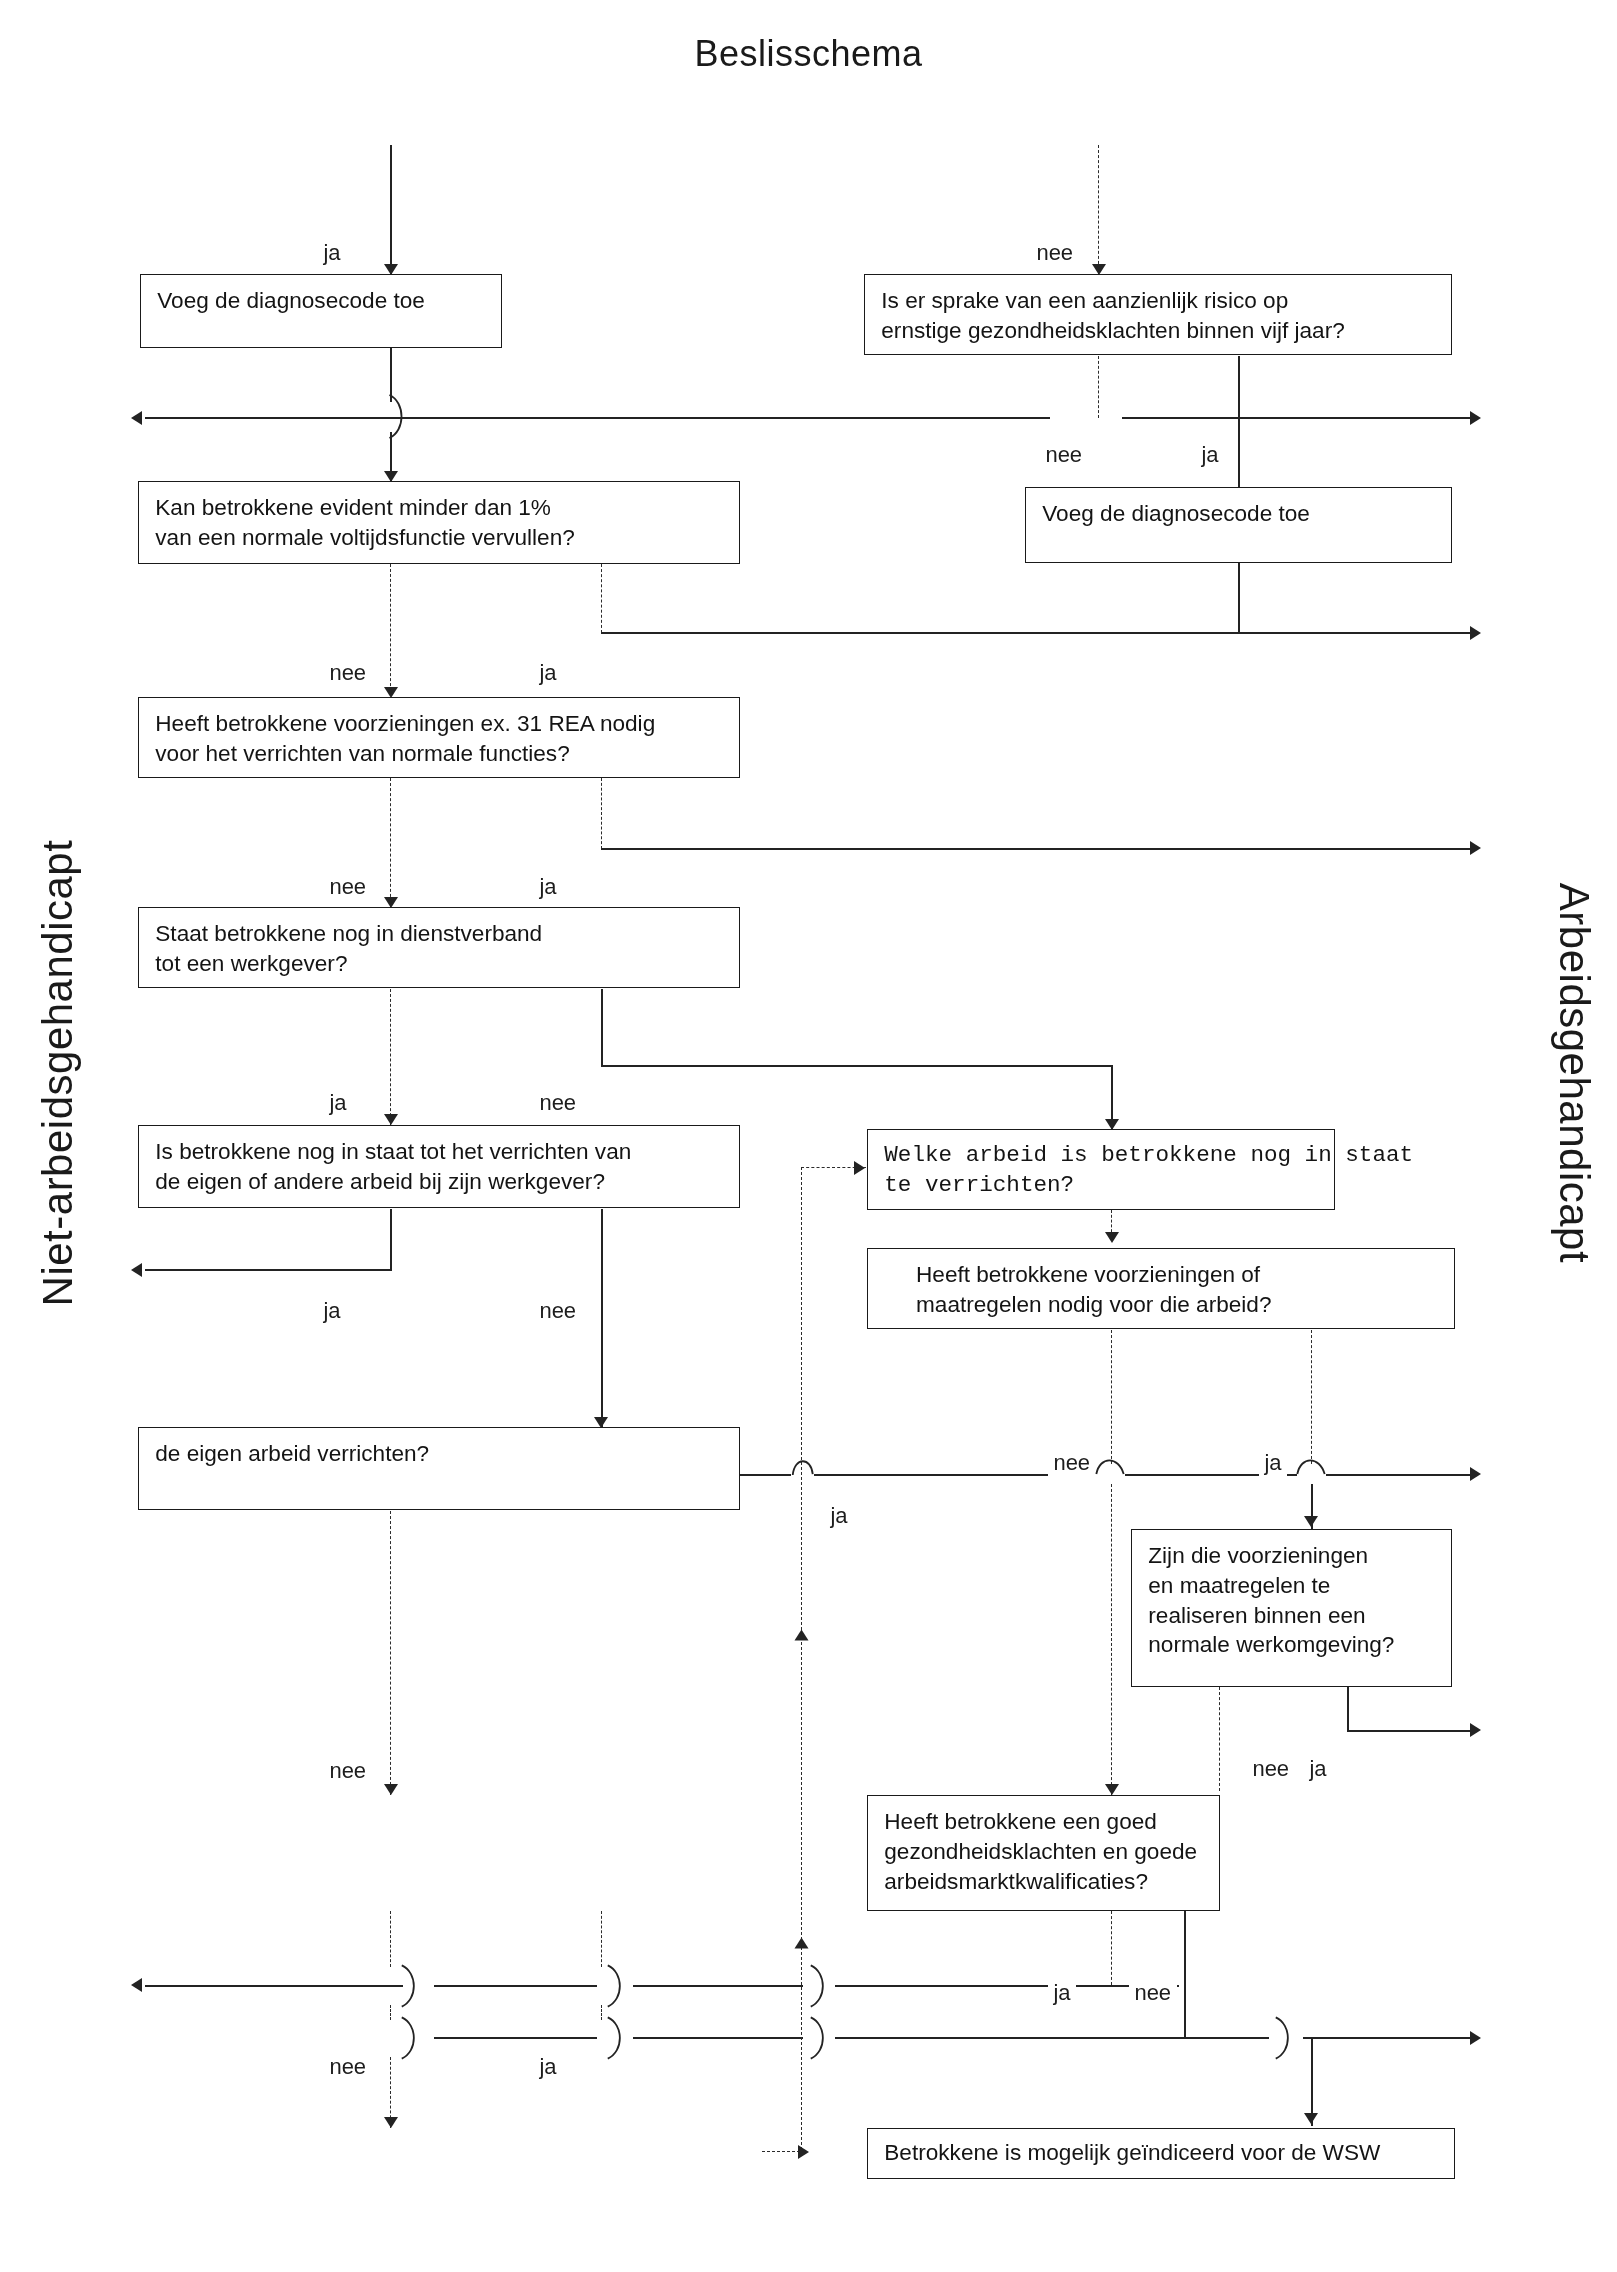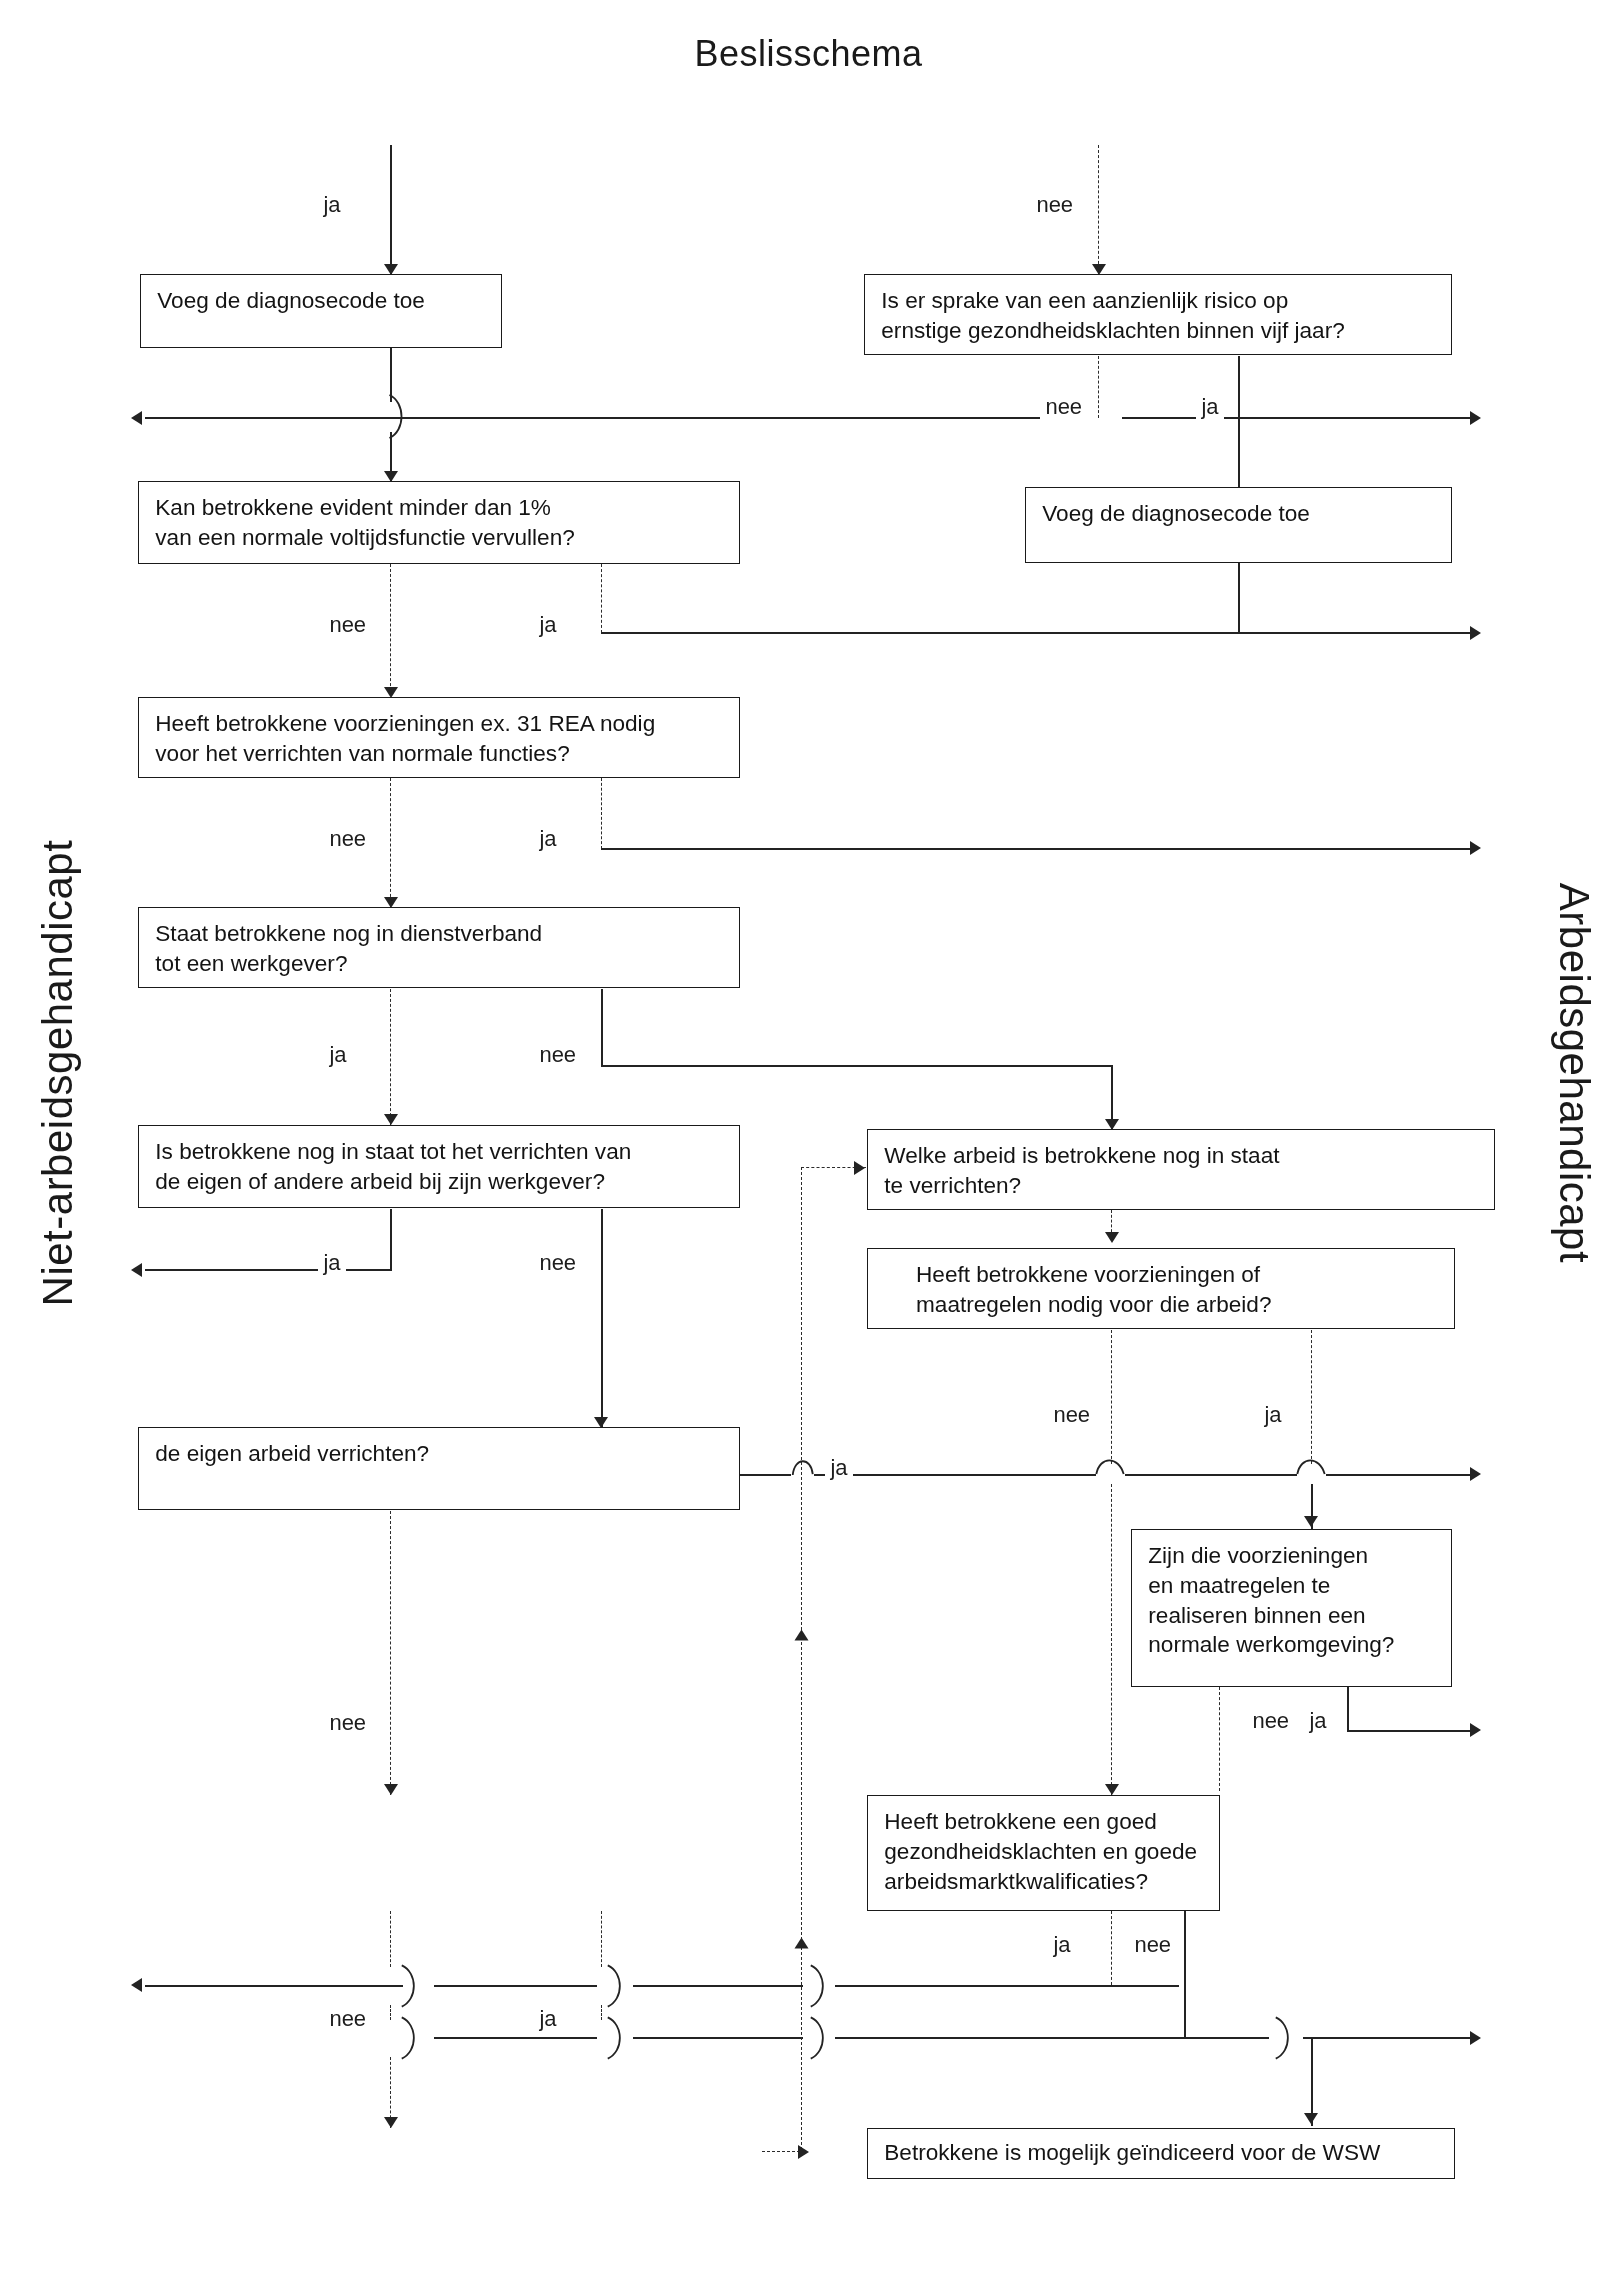--- a/index.html
+++ b/index.html
@@ -125,20 +125,21 @@
 
   
   .edge-label {
     position: absolute;
     font-size: 22px;
     color: #1d1d1d;
     background: #ffffff;
     padding: 0 5.4px;
     z-index: 4;
     white-space: nowrap;
+    margin-top: 48px;
   }
 
   
   .hop {
     position: absolute;
     z-index: 5;
     overflow: visible;
   }
   .hop path {
     fill: none;
@@ -183,21 +184,21 @@
   <div class="box" style="left:138px; top:907px; width:602px; height:81px;">
     <span class="ln">Staat betrokkene nog in dienstverband</span>
     <span class="ln">tot een werkgever?</span>
   </div>
 
   <div class="box" style="left:138px; top:1125px; width:602px; height:83px;">
     <span class="ln">Is betrokkene nog in staat tot het verrichten van</span>
     <span class="ln">de eigen of andere arbeid bij zijn werkgever?</span>
   </div>
 
-  <div class="box" style="left:867px; top:1129px; width:628px; height:81px;">
+  <div class="box" style="left:867px; top:1129px; width:468px; height:81px;font-family:Liberation Mono, monospace;">
     <span class="ln">Welke arbeid is betrokkene nog in staat</span>
     <span class="ln">te verrichten?</span>
   </div>
 
   <div class="box" style="left:867px; top:1248px; width:588px; height:81px;padding-left:48px;">
     <span class="ln">Heeft betrokkene voorzieningen of</span>
     <span class="ln">maatregelen nodig voor die arbeid?</span>
   </div>
 
   <div class="box" style="left:138px; top:1427px; width:602px; height:83px;">

